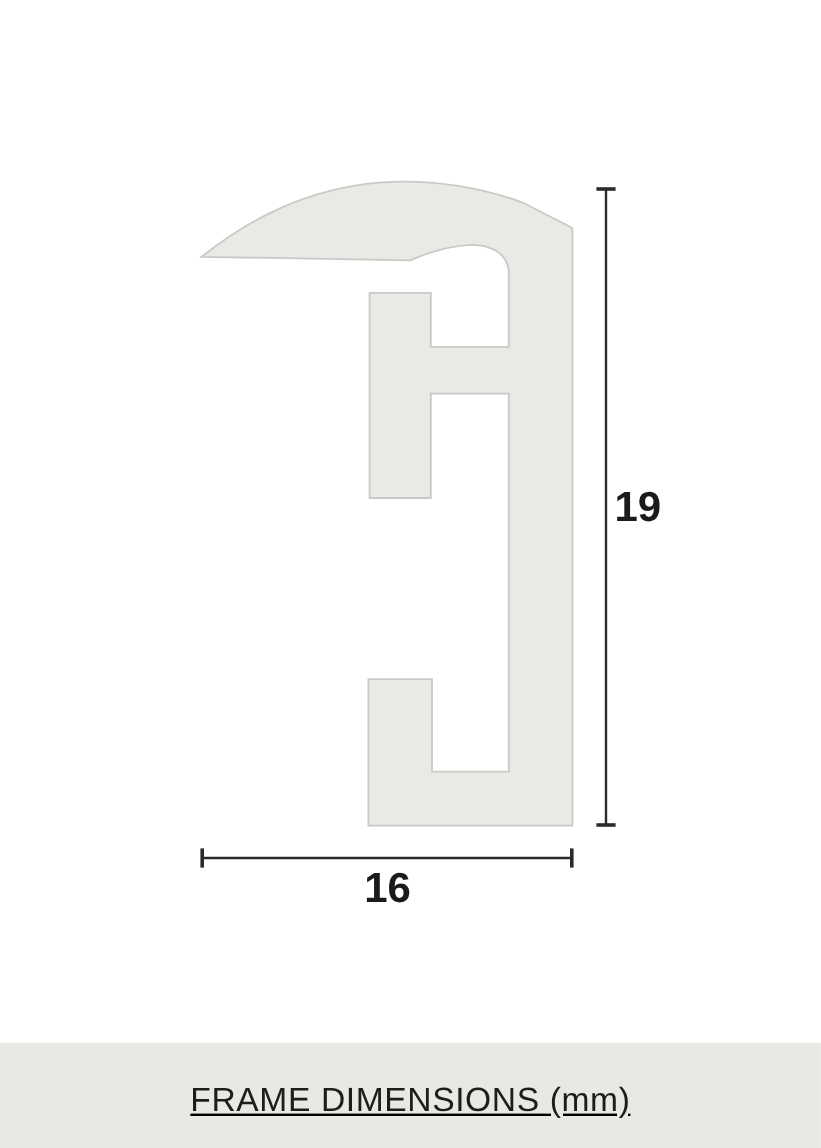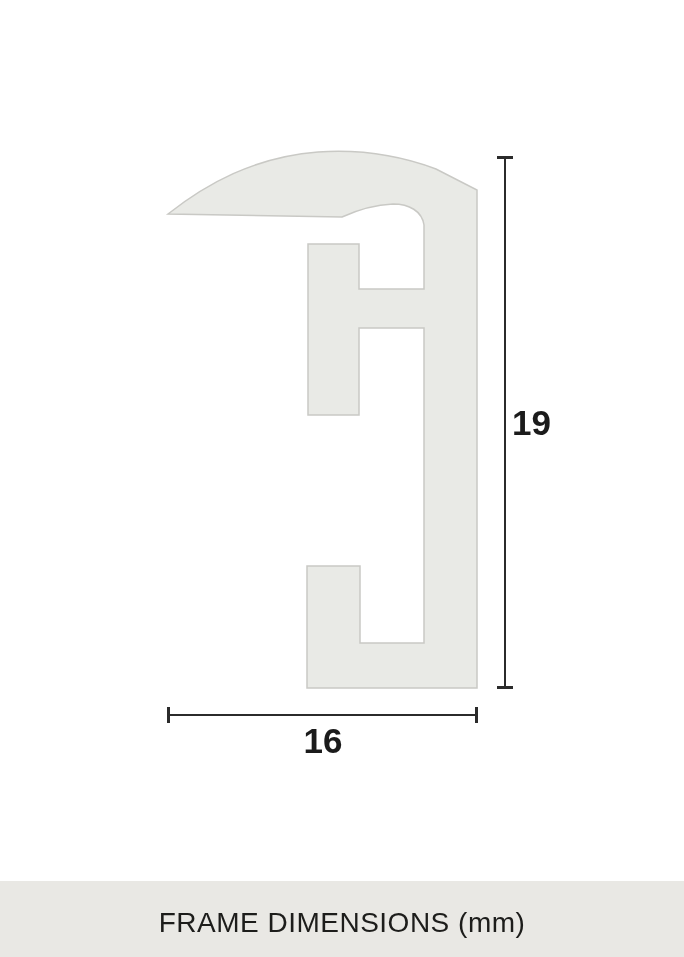--- a/index.html
+++ b/index.html
@@ -51,27 +51,28 @@
     left: 288px;
     top: 723px;
     width: 70px;
     text-align: center;
   }
   .footer-bar {
     position: absolute;
     left: 0;
     bottom: 0;
     width: 684px;
-    height: 76px;
+    height: 88px;
     background: var(--footer_bg, #e9e8e4);
     display: flex;
     align-items: center;
     justify-content: center;
     padding-top: 8px;
     box-sizing: border-box;
+    text-decoration: underline;
   }
   .footer-caption {
     font-size: 28px;
     font-weight: 500;
     letter-spacing: 0.5px;
     color: var(--footer_text, #1d1d1b);
     white-space: nowrap;
   }
 </style>
 </head>

